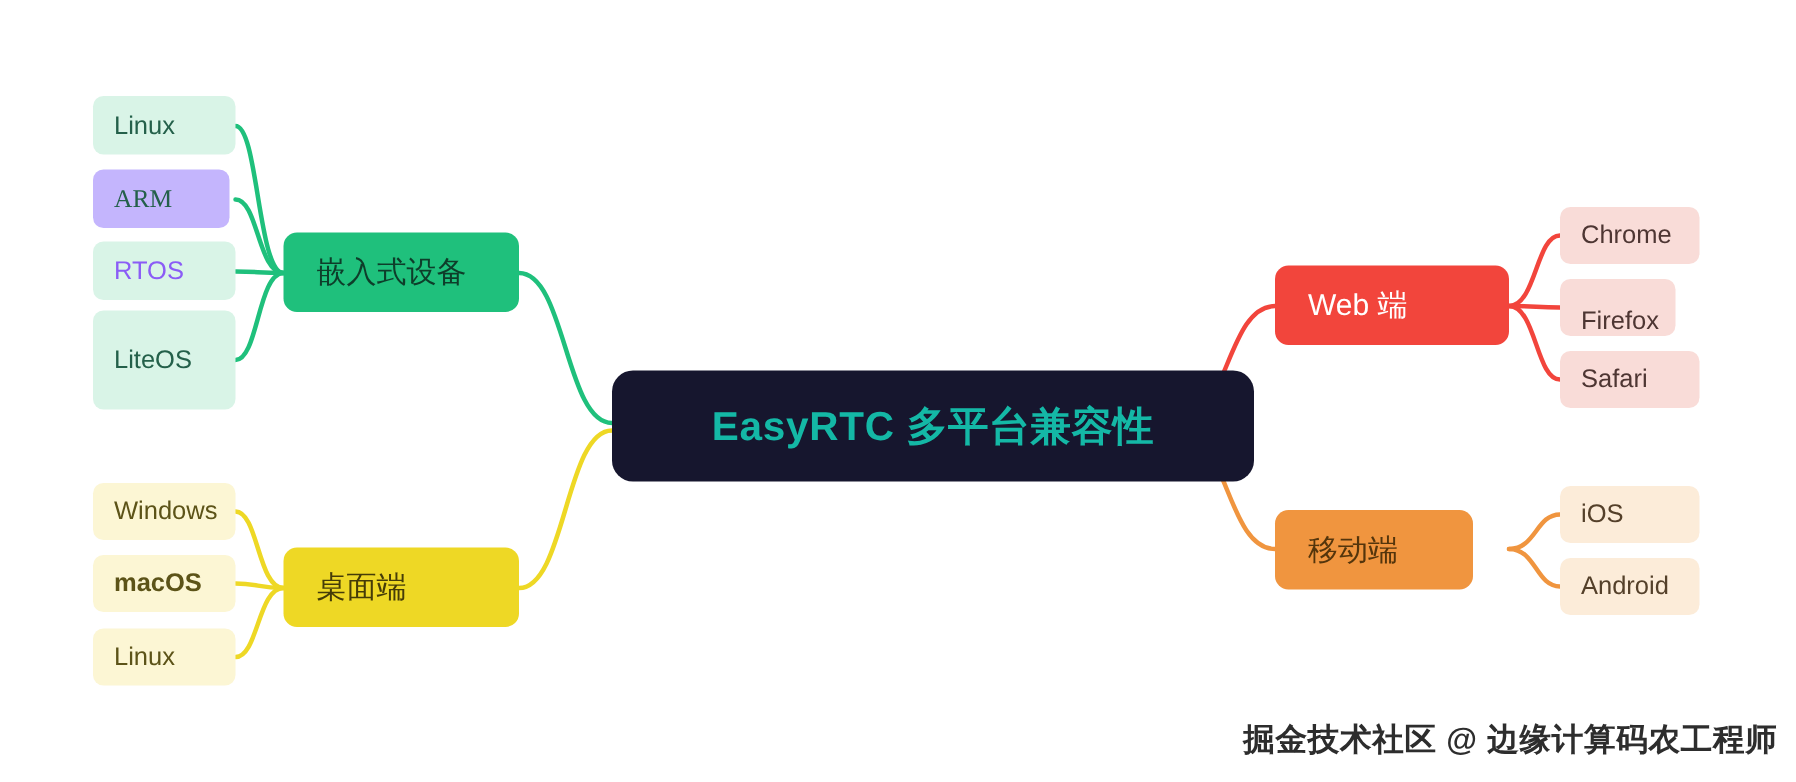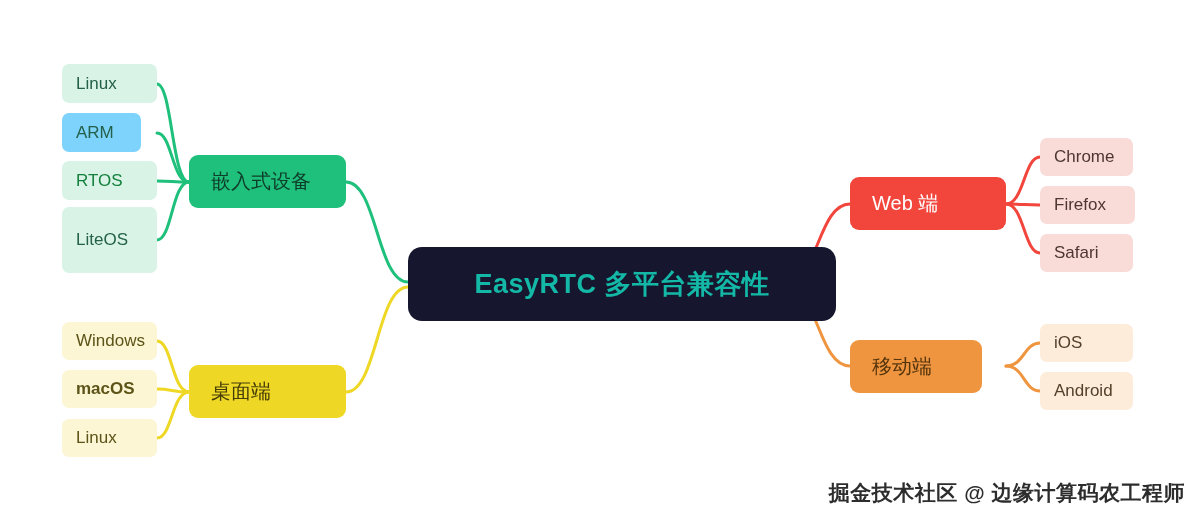--- a/index.html
+++ b/index.html
@@ -44,24 +44,24 @@
   <div class="node center-node" style="left: 408px; top: 247px; width: 428px; height: 74px; background-color: rgb(22, 22, 46); color: #14b8a6;">
     <span>EasyRTC 多平台兼容性</span>
   </div>
 
   <div class="node branch-main" style="left: 189px; top: 155px; width: 157px; height: 53px; background-color: rgb(31, 192, 124); color: rgb(14, 61, 42);">
     <span>嵌入式设备</span>
   </div>
   <div class="node leaf" style="left: 62px; top: 64px; width: 95px; height: 39px; background-color: rgb(217, 244, 231); color: rgb(36, 96, 74);">
     <span>Linux</span>
   </div>
-  <div class="node leaf" style="left: 62px; top: 113px; width: 79px; height: 39px; background-color: #7dd3fc; color: rgb(36, 96, 74);">
+  <div class="node leaf" style="left: 62px; top: 113px; width: 91px; height: 39px; background-color: #c4b5fd; color: rgb(36, 96, 74); font-family: Liberation Serif, serif;">
     <span>ARM</span>
   </div>
-  <div class="node leaf" style="left: 62px; top: 161px; width: 95px; height: 39px; background-color: rgb(217, 244, 231); color: #15803d;">
+  <div class="node leaf" style="left: 62px; top: 161px; width: 95px; height: 39px; background-color: rgb(217, 244, 231); color: #8b5cf6;">
     <span>RTOS</span>
   </div>
   <div class="node leaf" style="left: 62px; top: 207px; width: 95px; height: 66px; background-color: rgb(217, 244, 231); color: rgb(36, 96, 74);">
     <span>LiteOS</span>
   </div>
 
   <div class="node branch-main" style="left: 189px; top: 365px; width: 157px; height: 53px; background-color: rgb(238, 216, 37); color: rgb(69, 60, 8);">
     <span>桌面端</span>
   </div>
   <div class="node leaf" style="left: 62px; top: 322px; width: 95px; height: 38px; background-color: rgb(252, 246, 212); color: rgb(92, 83, 24);">
@@ -73,21 +73,21 @@
   <div class="node leaf" style="left: 62px; top: 419px; width: 95px; height: 38px; background-color: rgb(252, 246, 212); color: rgb(92, 83, 24);">
     <span>Linux</span>
   </div>
 
   <div class="node branch-main" style="left: 850px; top: 177px; width: 156px; height: 53px; background-color: rgb(242, 69, 60); color: rgb(255, 255, 255);">
     <span>Web 端</span>
   </div>
   <div class="node leaf" style="left: 1040px; top: 138px; width: 93px; height: 38px; background-color: rgb(249, 220, 216); color: rgb(78, 54, 51);">
     <span>Chrome</span>
   </div>
-  <div class="node leaf" style="left: 1040px; top: 186px; width: 95px; height: 38px; background-color: rgb(249, 220, 216); color: rgb(78, 54, 51);">
+  <div class="node leaf" style="left: 1040px; top: 186px; width: 77px; height: 38px; background-color: rgb(249, 220, 216); color: rgb(78, 54, 51); align-items: flex-end;">
     <span>Firefox</span>
   </div>
   <div class="node leaf" style="left: 1040px; top: 234px; width: 93px; height: 38px; background-color: rgb(249, 220, 216); color: rgb(78, 54, 51);">
     <span>Safari</span>
   </div>
 
   <div class="node branch-main" style="left: 850px; top: 340px; width: 132px; height: 53px; background-color: rgb(240, 149, 63); color: rgb(84, 53, 12);">
     <span>移动端</span>
   </div>
   <div class="node leaf" style="left: 1040px; top: 324px; width: 93px; height: 38px; background-color: rgb(252, 236, 217); color: rgb(84, 64, 42);">

